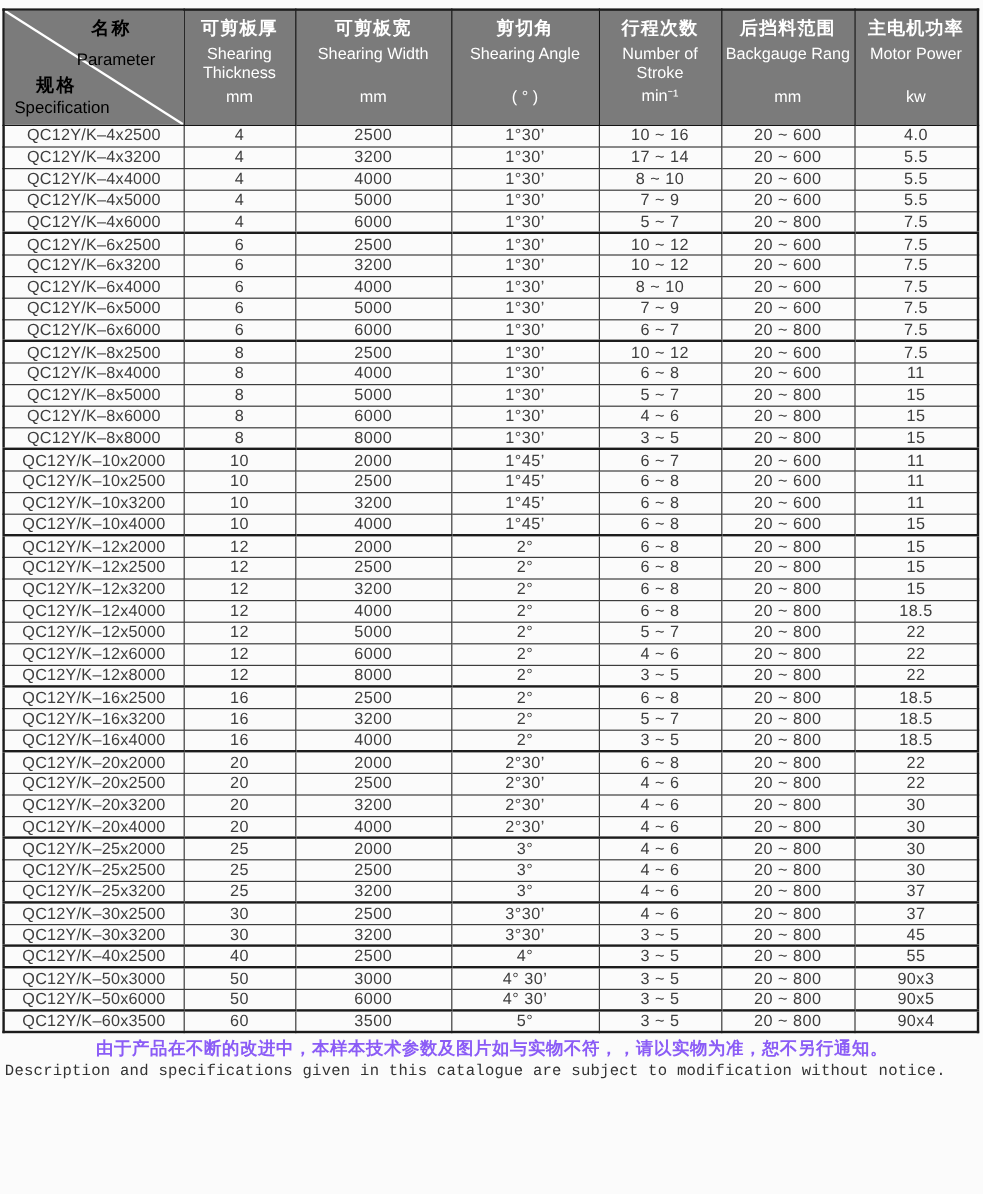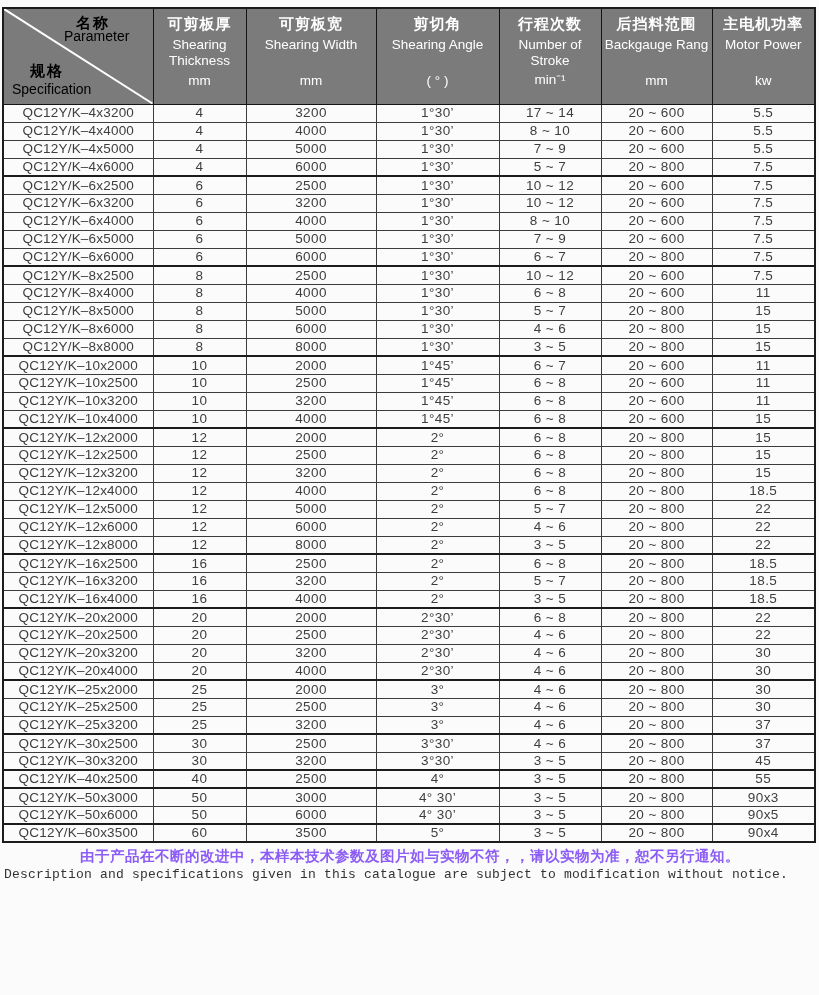--- a/index.html
+++ b/index.html
@@ -40,21 +40,21 @@
     height: 84px; padding: 6px 2px 5px 2px;
   }
   .hcell .cn  { font-size: 15px; font-weight: bold; letter-spacing: 1px; line-height: 1.25; }
   .hcell .en  { font-size: 13.5px; line-height: 1.18; margin-top: 3px; text-align: center; }
   .hcell .unit{ font-size: 13.5px; margin-top: auto; }
 
   th.corner { position: relative; overflow: hidden; }
   th.corner svg { position: absolute; left: 0; top: 0; width: 100%; height: 100%; }
   .corner-lbl { position: absolute; color: #000000; white-space: nowrap; }
   .lbl-name-cn  { top: 5px;  left: 72px; font-size: 15px; font-weight: bold; letter-spacing: 2px; }
-  .lbl-name-en  { top: 19px; left: 60px; font-size: 14px; }
+  .lbl-name-en  { top: 32px; left: 60px; font-size: 14px; }
   .lbl-spec-cn  { top: 53px; left: 26px; font-size: 15px; font-weight: bold; letter-spacing: 2px; }
   .lbl-spec-en  { top: 72px; left: 8px;  font-size: 14px; }
 
   tbody td {
     border: 1px solid #3c3c3c;
     height: 18px;
     text-align: center;
     font-size: 13.5px;
     line-height: 1;
     letter-spacing: 0.4px;
@@ -143,20 +143,29 @@
             <div class="hcell">
               <div class="cn">主电机功率</div>
               <div class="en">Motor Power</div>
               <div class="unit">kw</div>
             </div>
           </th>
         </tr>
     </thead>
     <tbody>
 
+    <tr>
+          <td class="model">QC12Y/K–4x2500</td>
+          <td class="">4</td>
+          <td class="">2500</td>
+          <td class="">1°30’</td>
+          <td class="">10 ~ 16</td>
+          <td class="">20 ~ 600</td>
+          <td class="">4.0</td>
+        </tr>
         <tr>
           <td class="model">QC12Y/K–4x3200</td>
           <td class="">4</td>
           <td class="">3200</td>
           <td class="">1°30’</td>
           <td class="">17 ~ 14</td>
           <td class="">20 ~ 600</td>
           <td class="">5.5</td>
         </tr>
         <tr>

